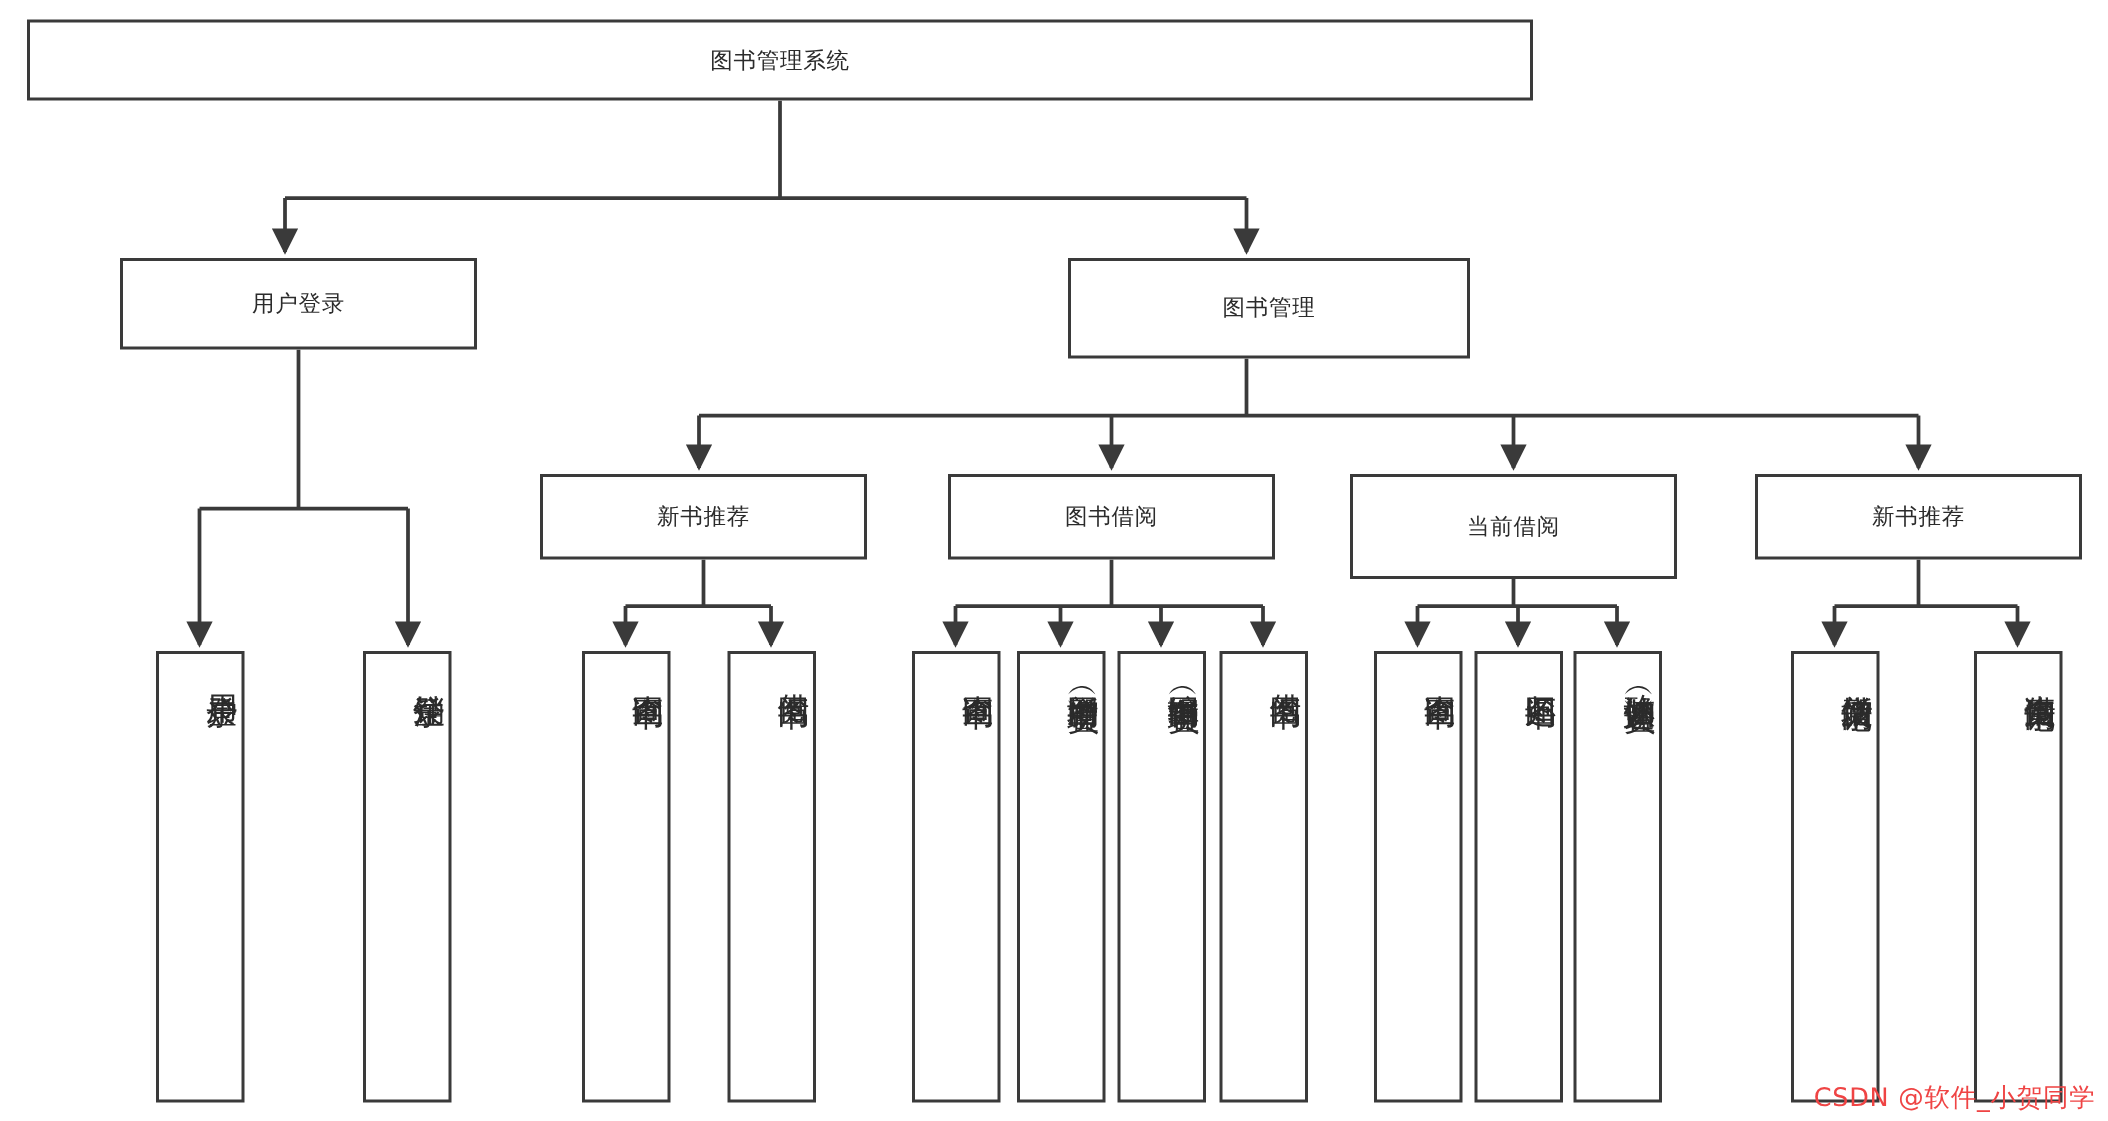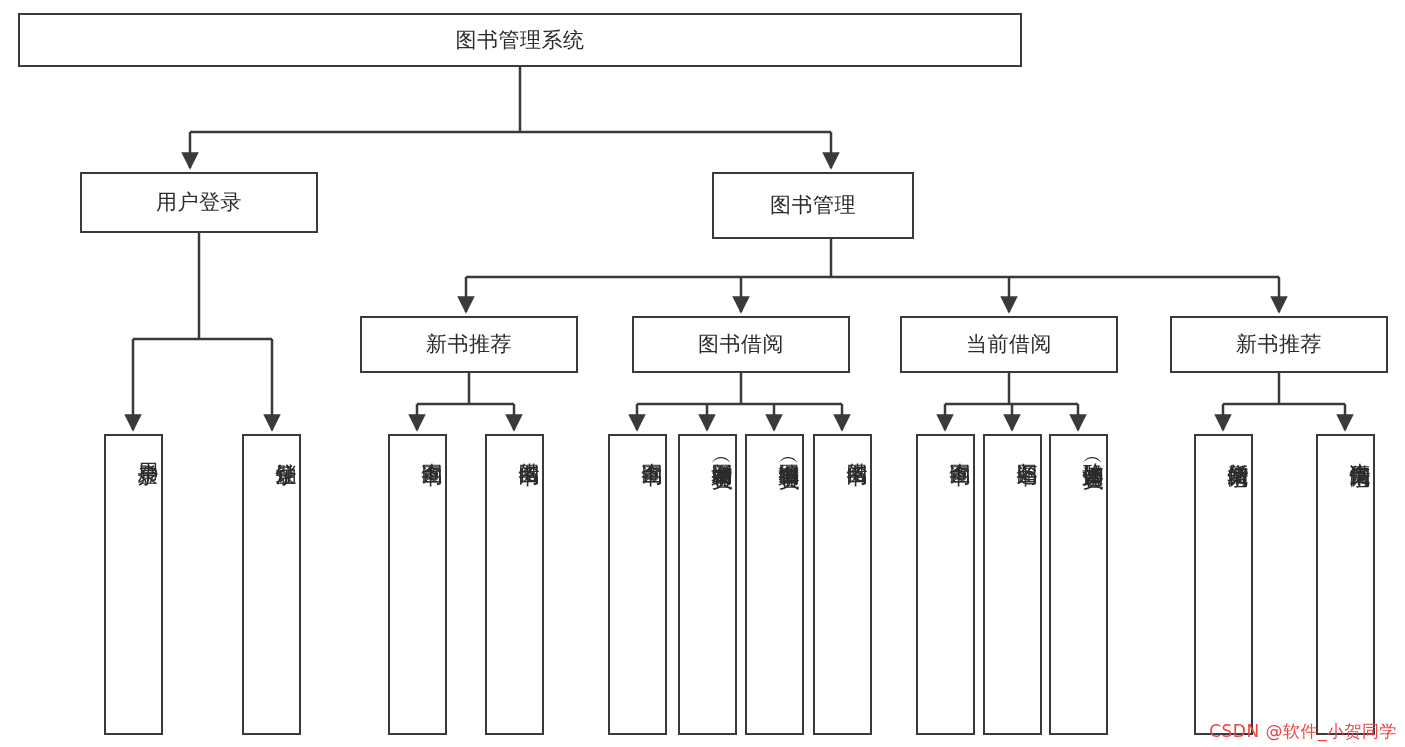--- a/index.html
+++ b/index.html
@@ -31,21 +31,21 @@
     box-sizing: border-box;
     border: 2px solid #3a3a3a;
     background: #ffffff;
     display: flex;
     align-items: center;
     justify-content: center;
     color: #2b2b2b;
     text-align: center;
   }
   .node-h {
-    font-size: 21px;
+    font-size: 15px;
     line-height: 1.25;
     letter-spacing: 0.5px;
   }
   .node-v {
     writing-mode: vertical-rl;
     text-orientation: upright;
     font-size: 21px;
     line-height: 1.3;
     letter-spacing: 1px;
     padding: 10px 0;
@@ -125,31 +125,31 @@
     <path d="M 1345 404 L 1345 430" stroke="#3a3a3a" stroke-width="2.5" fill="none" marker-end="url(#arrowhead)"></path>
   </svg>
 
   <div class="node node-h node-root" style="left:18px; top:13px; width:1004px; height:54px;">
     <span>图书管理系统</span>
   </div>
 
   <div class="node node-h" style="left:80px; top:172px; width:238px; height:61px;">
     <span>用户登录</span>
   </div>
-  <div class="node node-h" style="left:712px; top:172px; width:202px; height:67px;">
+  <div class="node node-h" style="left:712px; top:172px; width:268px; height:67px;">
     <span>图书管理</span>
   </div>
 
   <div class="node node-h" style="left:632px; top:316px; width:218px; height:57px;">
     <span>图书借阅</span>
   </div>
   <div class="node node-h" style="left:360px; top:316px; width:218px; height:57px;">
     <span>新书推荐</span>
   </div>
-  <div class="node node-h" style="left:900px; top:316px; width:218px; height:57px;">
+  <div class="node node-h" style="left:900px; top:316px; width:218px; height:70px;">
     <span>当前借阅</span>
   </div>
   <div class="node node-h" style="left:1170px; top:316px; width:218px; height:57px;">
     <span>新书推荐</span>
   </div>
 
   <div class="node node-v" style="left:104px; top:434px; width:59px; height:301px;">
     <span>用户登录</span>
   </div>
   <div class="node node-v" style="left:242px; top:434px; width:59px; height:301px;">

